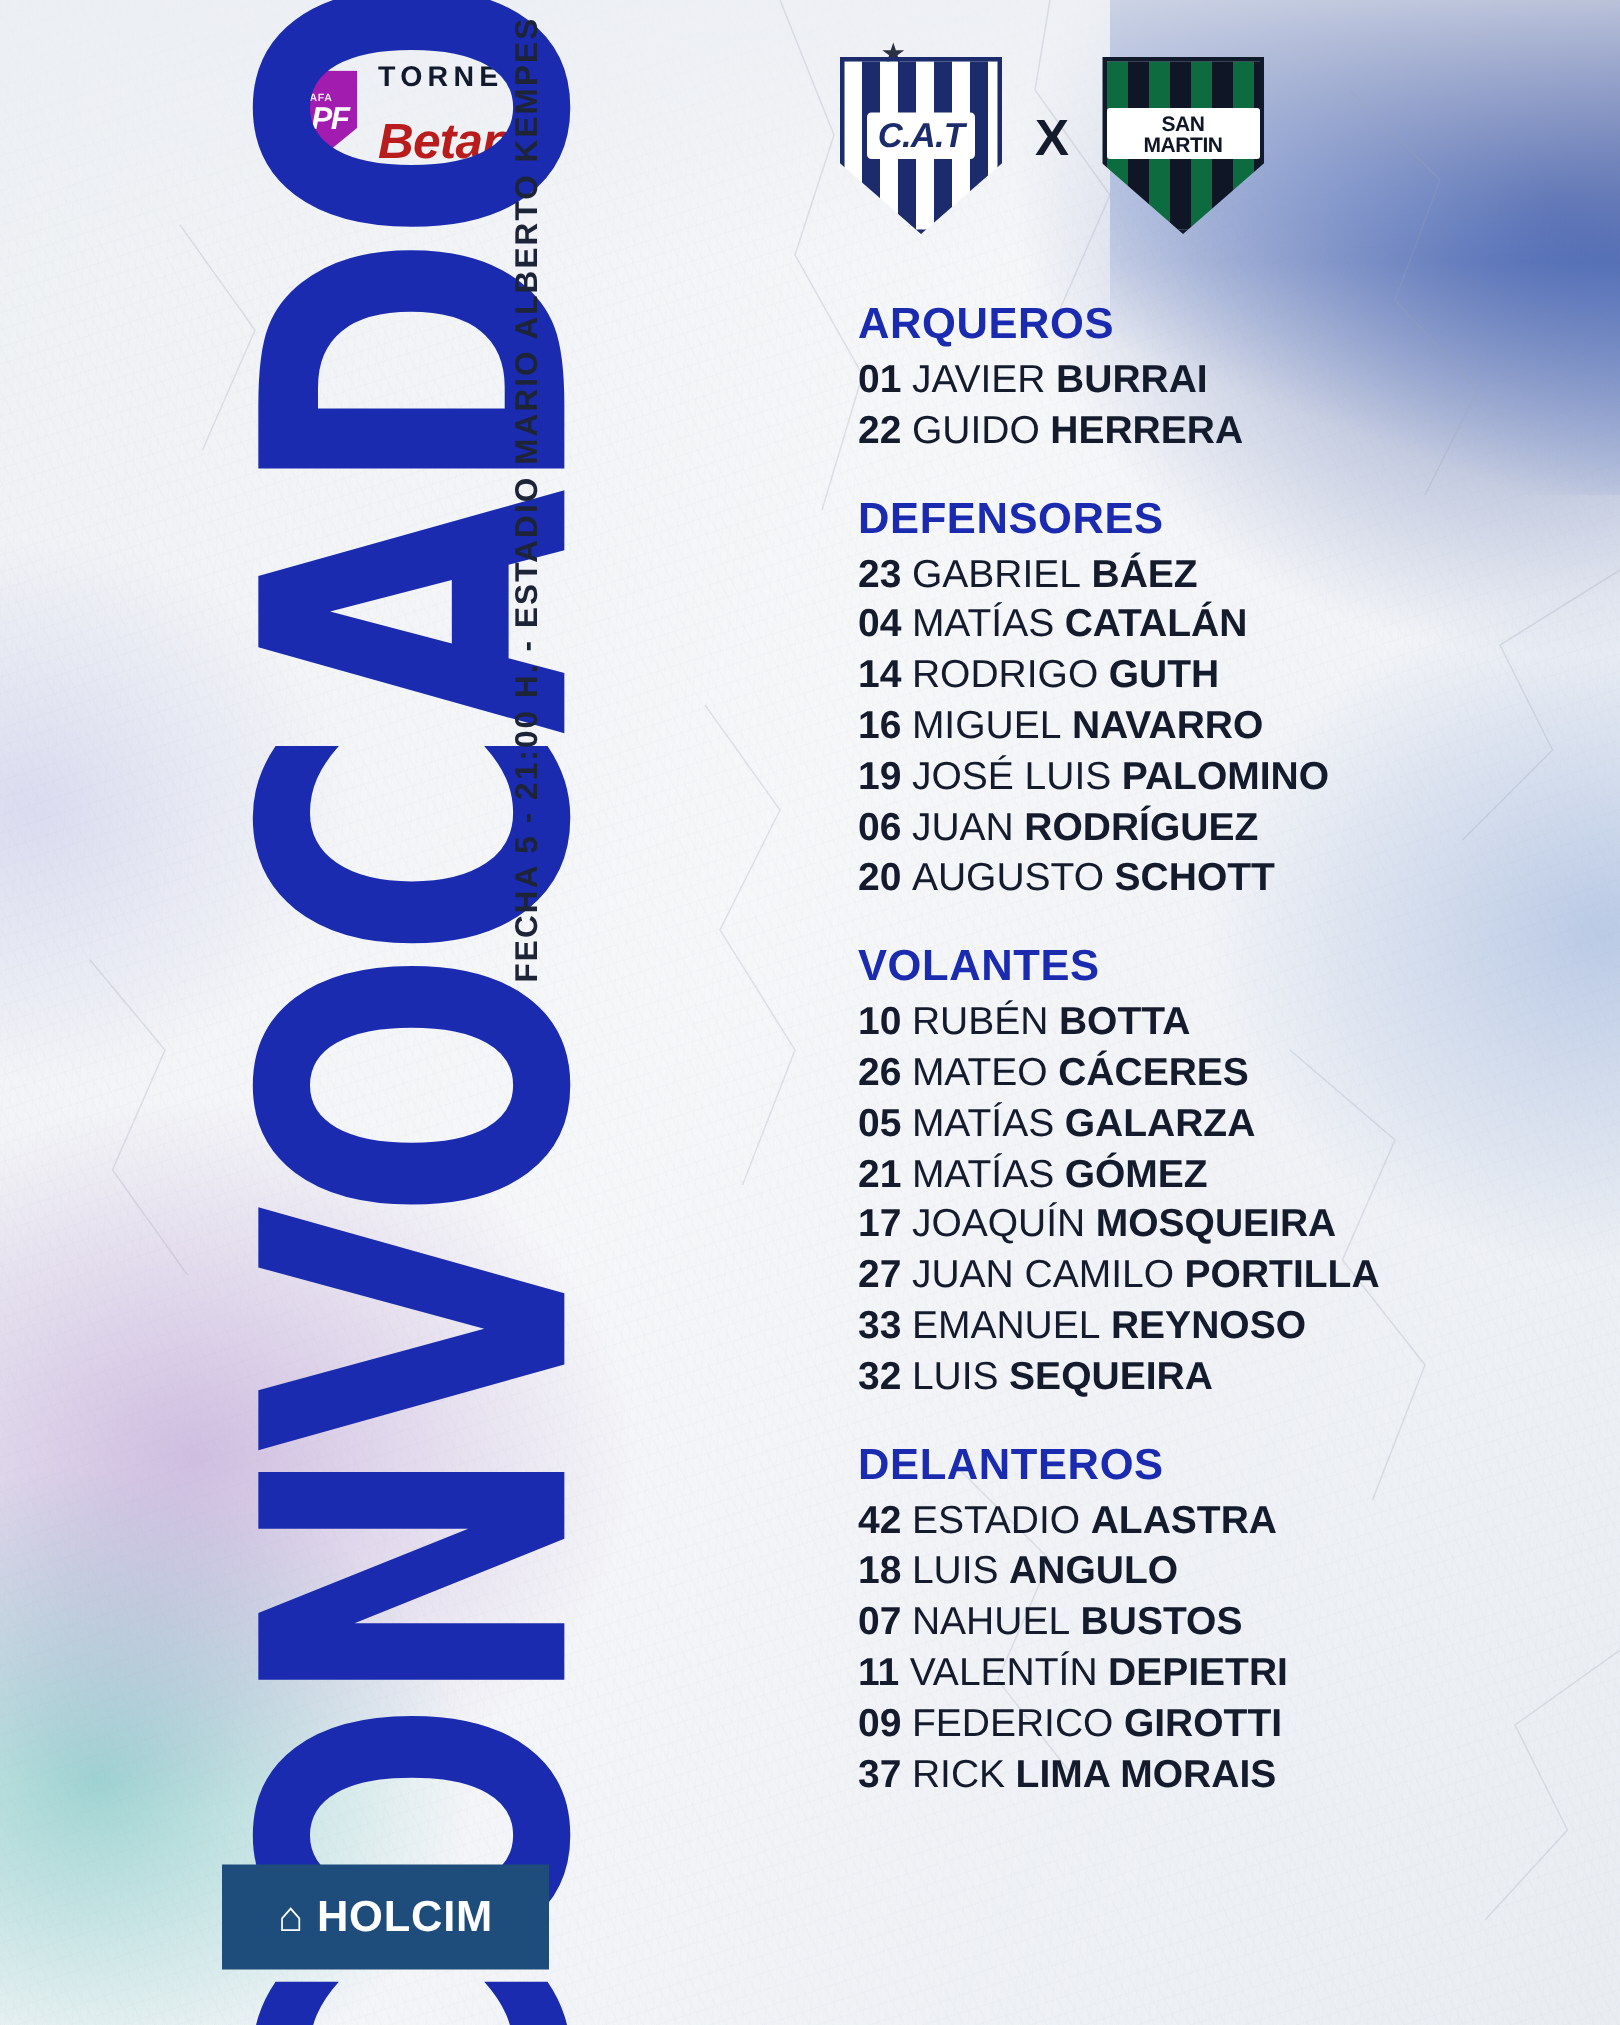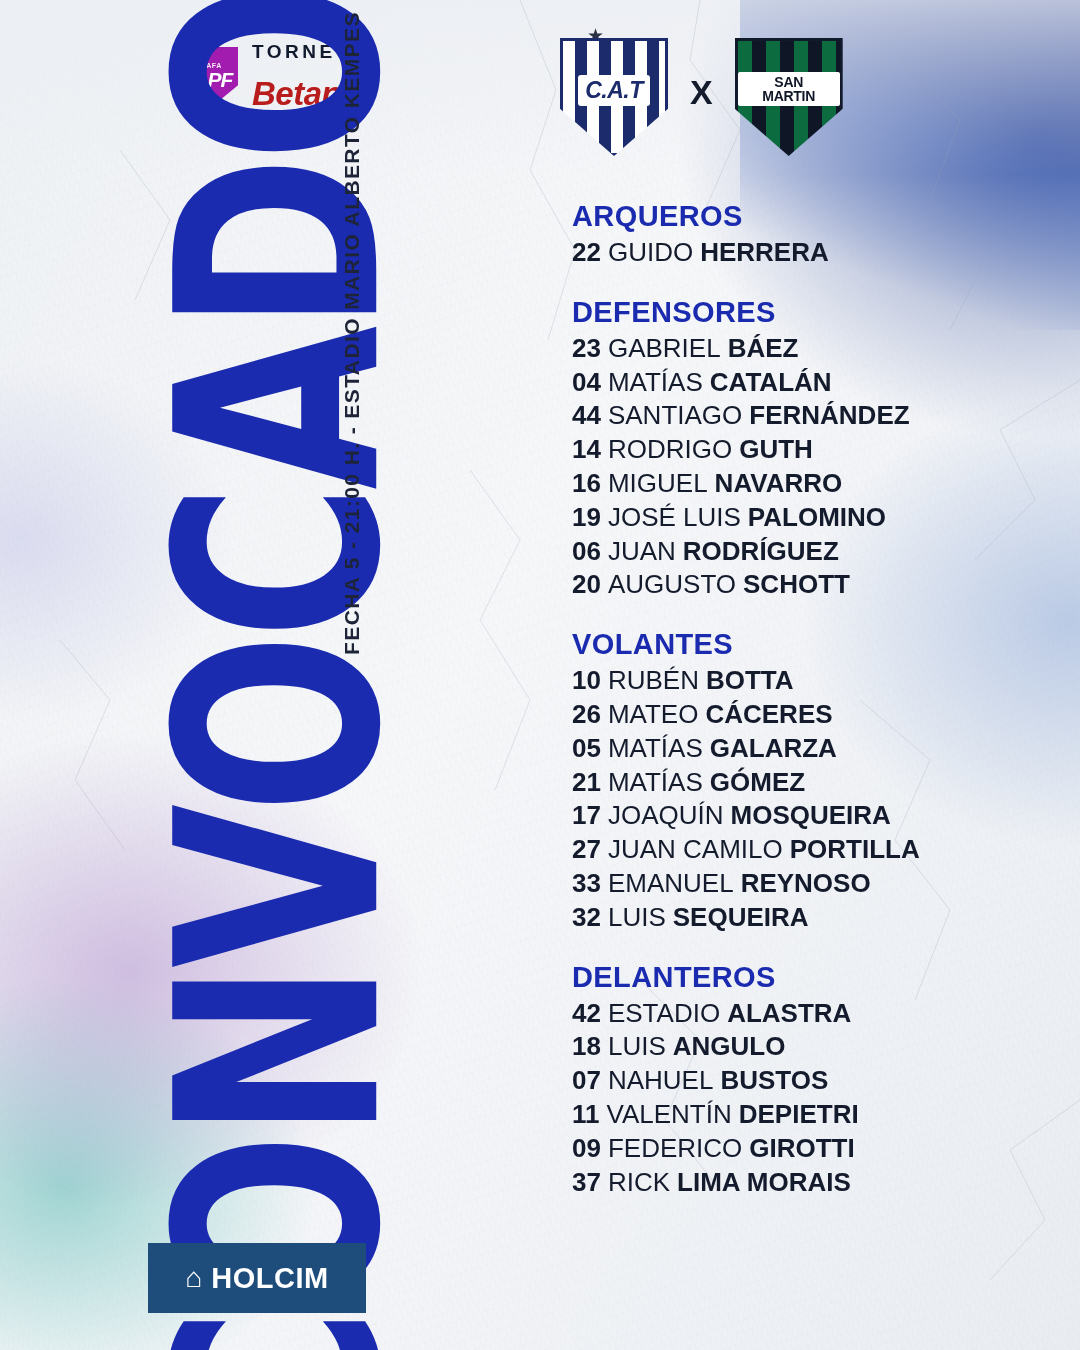--- a/index.html
+++ b/index.html
@@ -191,27 +191,27 @@
 </div>
 
 <div id="holcim">
   <span class="mark">⌂</span>
   <span class="word">HOLCIM</span>
 </div>
 
 <div id="roster">
     <div class="group">
       <div class="group-title">ARQUEROS</div>
+      <div class="player"><span class="num">01</span><span class="first">JAVIER</span><span class="last">BURRAI</span></div>
       <div class="player"><span class="num">22</span><span class="first">GUIDO</span><span class="last">HERRERA</span></div>
     </div>
     <div class="group">
       <div class="group-title">DEFENSORES</div>
       <div class="player"><span class="num">23</span><span class="first">GABRIEL</span><span class="last">BÁEZ</span></div>
       <div class="player"><span class="num">04</span><span class="first">MATÍAS</span><span class="last">CATALÁN</span></div>
-      <div class="player"><span class="num">44</span><span class="first">SANTIAGO</span><span class="last">FERNÁNDEZ</span></div>
       <div class="player"><span class="num">14</span><span class="first">RODRIGO</span><span class="last">GUTH</span></div>
       <div class="player"><span class="num">16</span><span class="first">MIGUEL</span><span class="last">NAVARRO</span></div>
       <div class="player"><span class="num">19</span><span class="first">JOSÉ LUIS</span><span class="last">PALOMINO</span></div>
       <div class="player"><span class="num">06</span><span class="first">JUAN</span><span class="last">RODRÍGUEZ</span></div>
       <div class="player"><span class="num">20</span><span class="first">AUGUSTO</span><span class="last">SCHOTT</span></div>
     </div>
     <div class="group">
       <div class="group-title">VOLANTES</div>
       <div class="player"><span class="num">10</span><span class="first">RUBÉN</span><span class="last">BOTTA</span></div>
       <div class="player"><span class="num">26</span><span class="first">MATEO</span><span class="last">CÁCERES</span></div>

